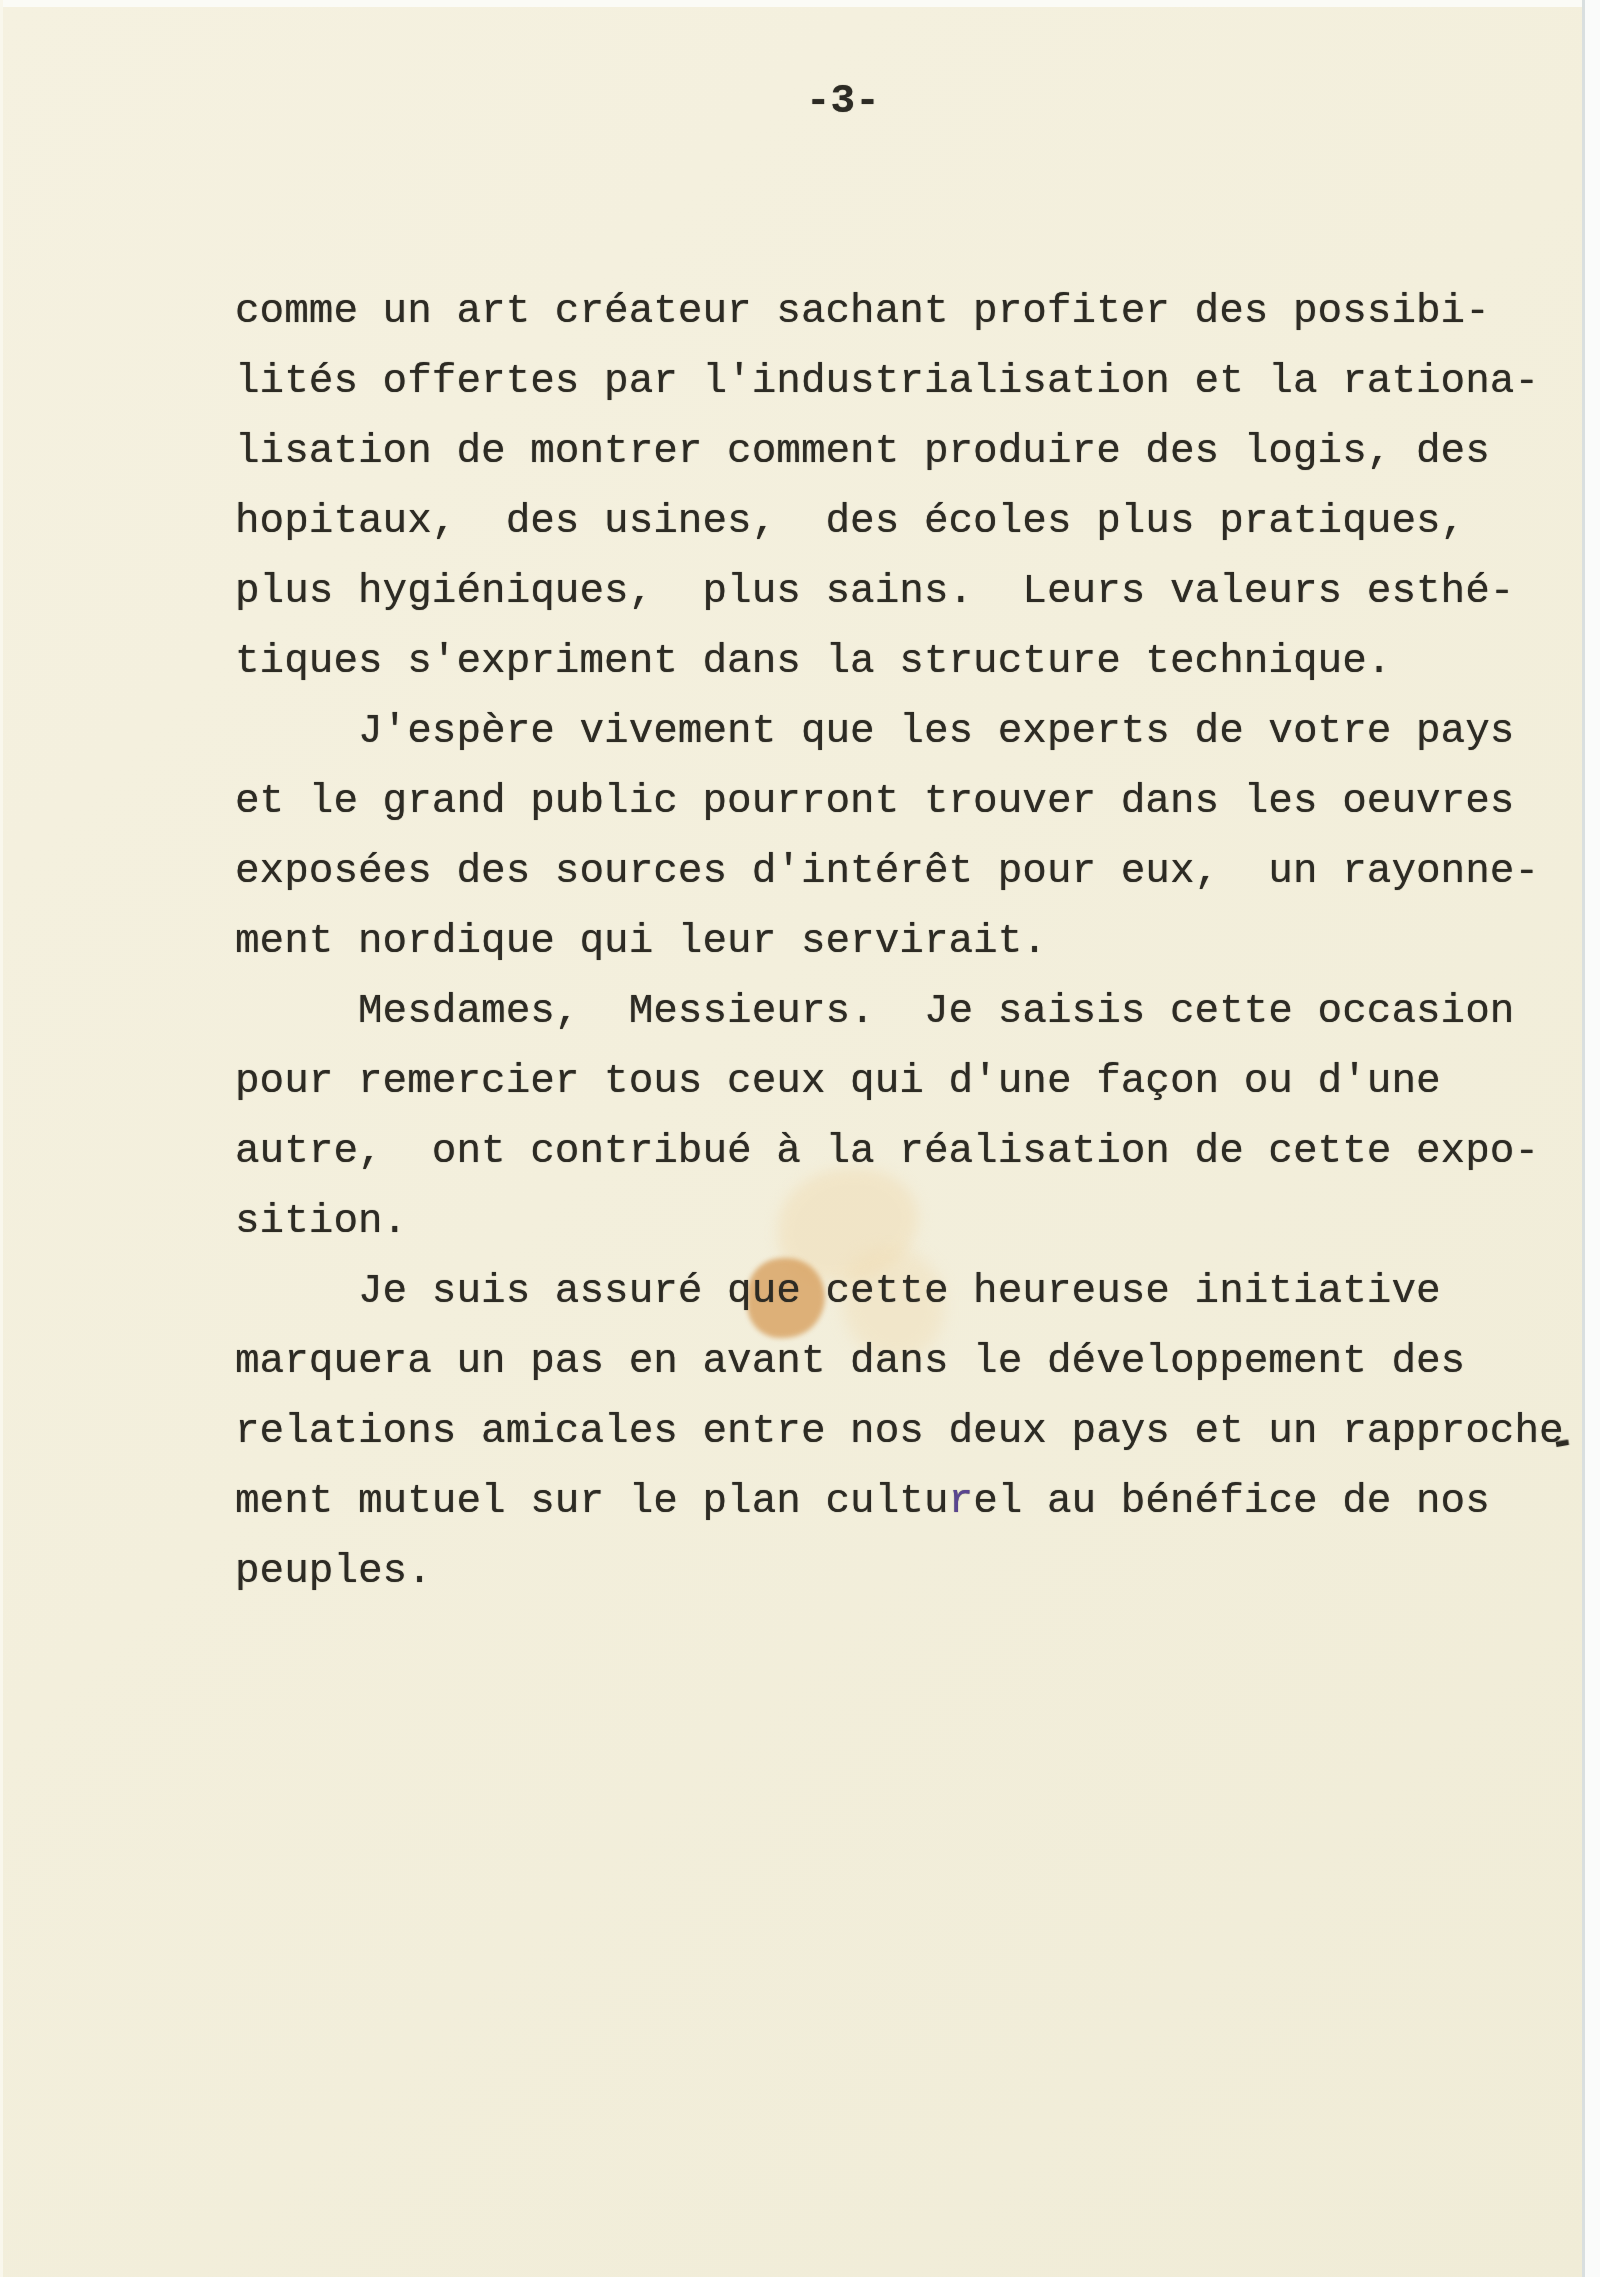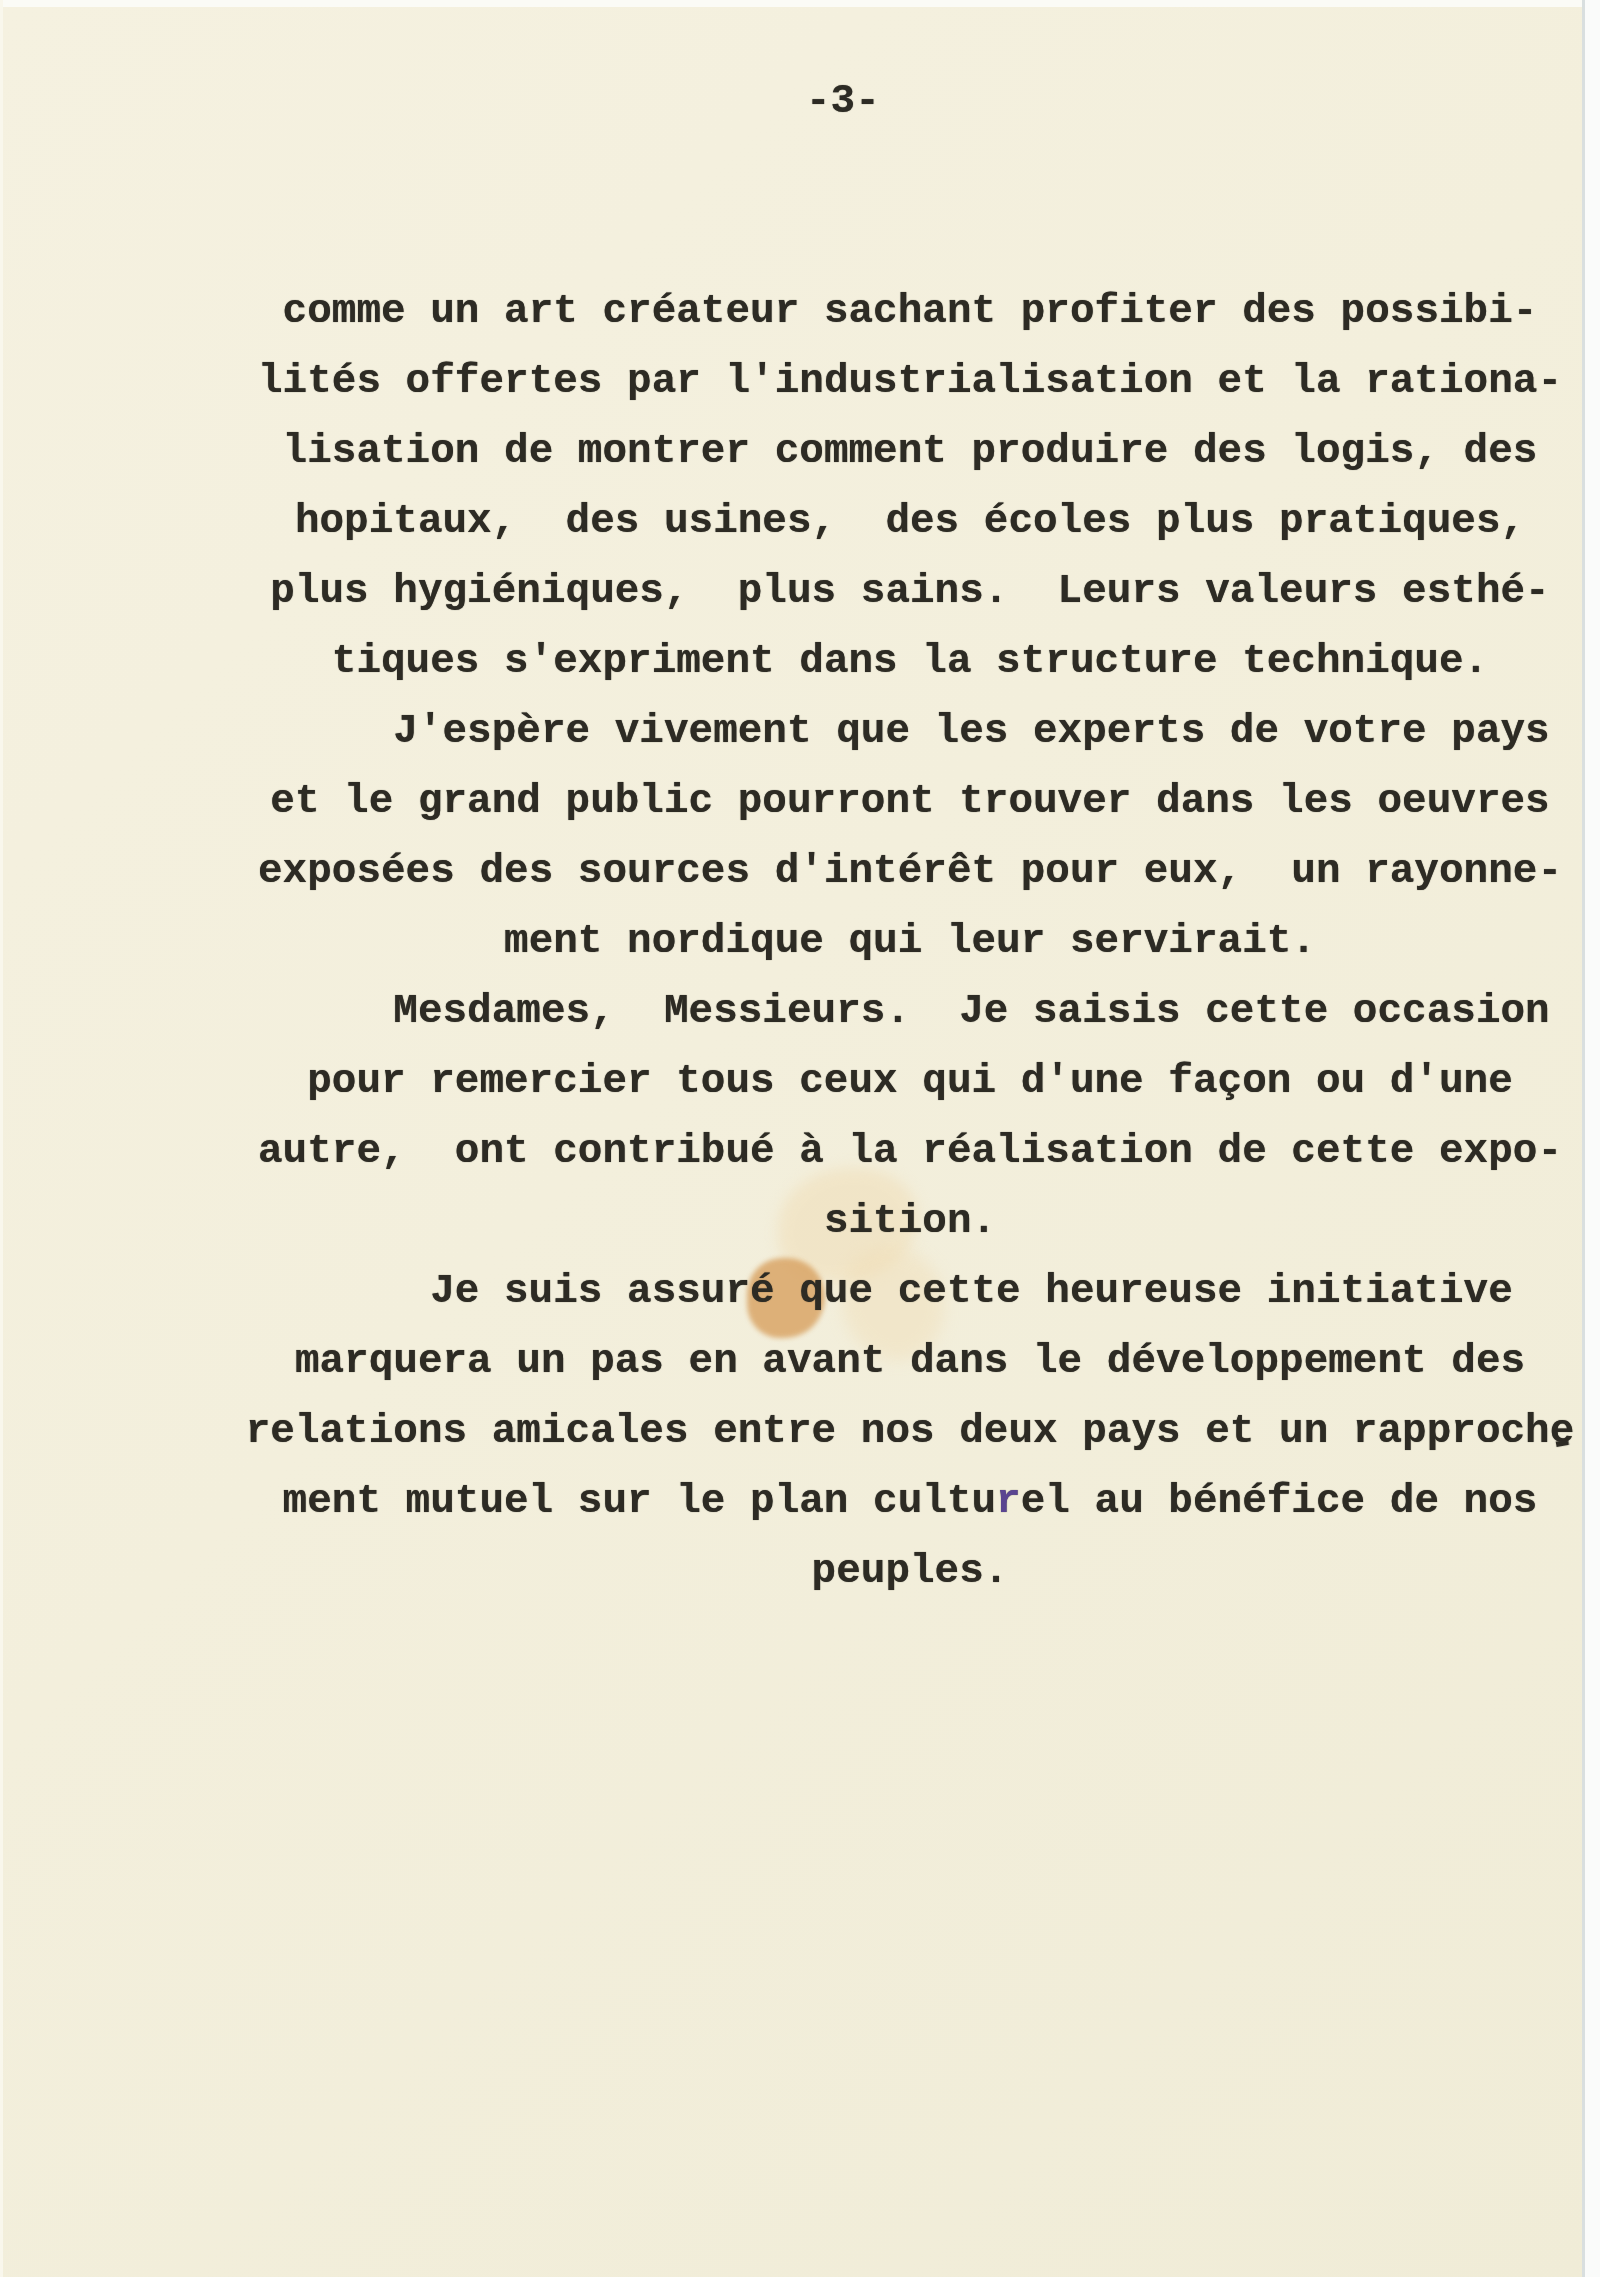--- a/index.html
+++ b/index.html
@@ -49,26 +49,25 @@
   .page-number{
     position:absolute;left:806px;top:66px;
     font-weight:700;font-size:41px;line-height:70px;
     letter-spacing:0;white-space:pre;
     text-shadow:0 0 1px rgba(44,42,35,.8);
     filter:blur(.3px);
     z-index:2;
   }
   .text-block{
     position:absolute;left:235px;top:276px;width:1350px;
-    font-weight:700;font-size:41px;line-height:70px;
+    font-weight:400;font-size:41px;line-height:70px;
     letter-spacing:0;white-space:pre;
     text-shadow:0 0 1px rgba(44,42,35,.8);
     filter:blur(.3px);
     z-index:2;
-    text-align:center;
   }
   .line{height:70px;}
   .edge-hyphen{
     position:absolute;left:1549px;top:1421px;
     font-weight:700;font-size:44px;line-height:44px;white-space:pre;
     transform:rotate(-10deg);
     text-shadow:0 0 1px rgba(44,42,35,.8);
     filter:blur(.3px);
     z-index:2;
   }

